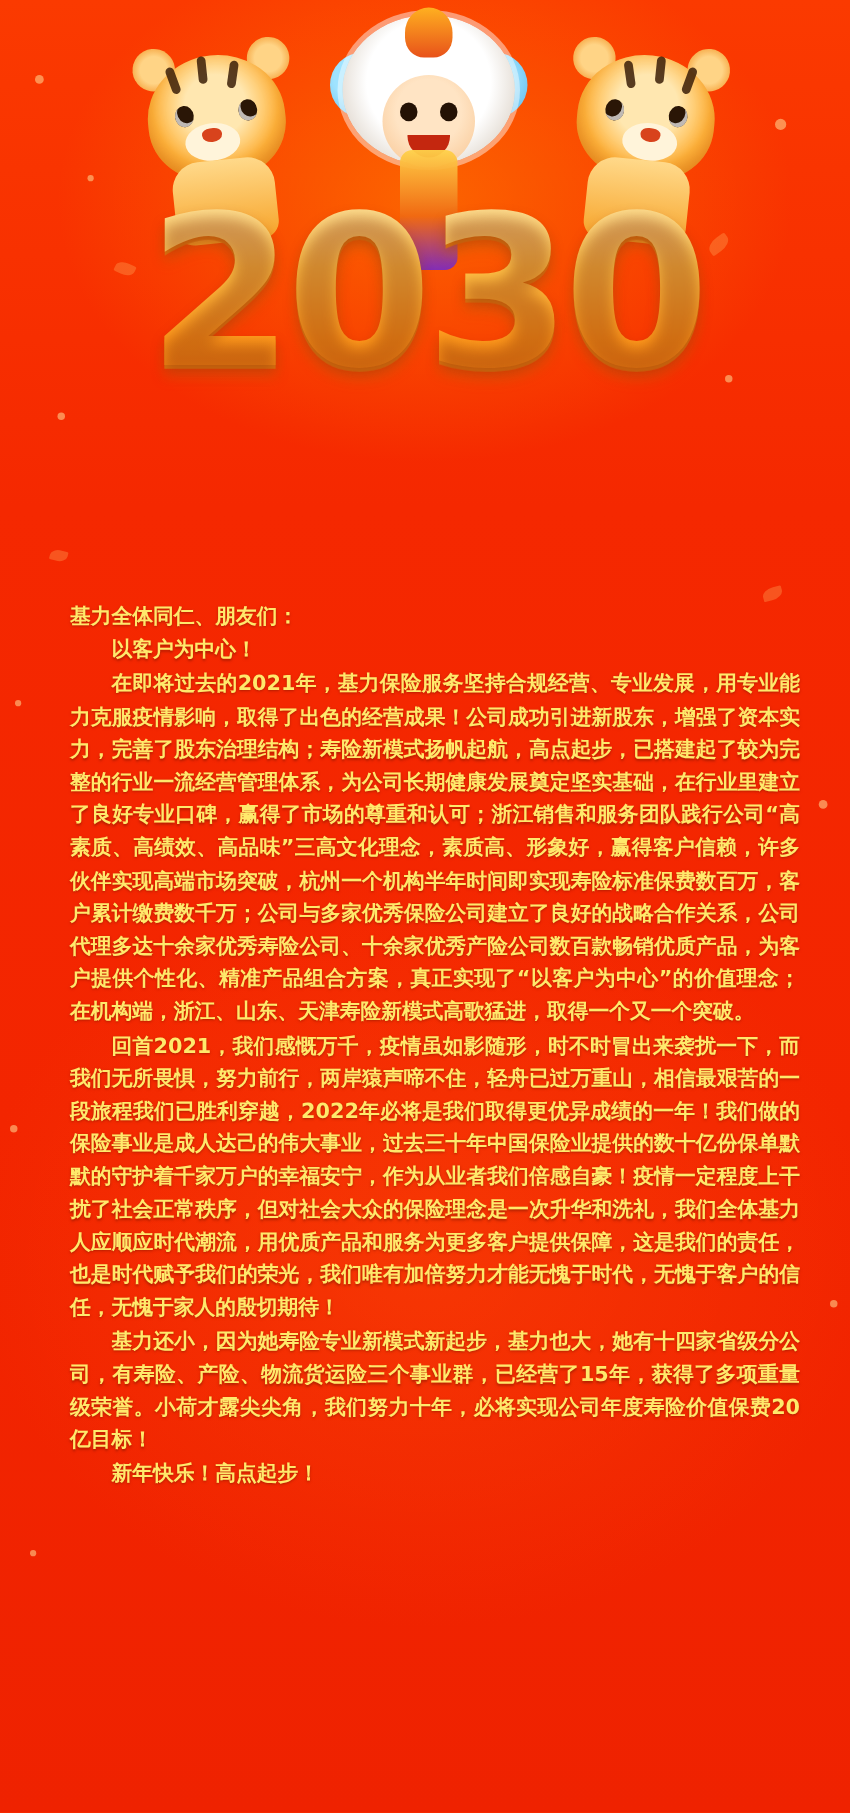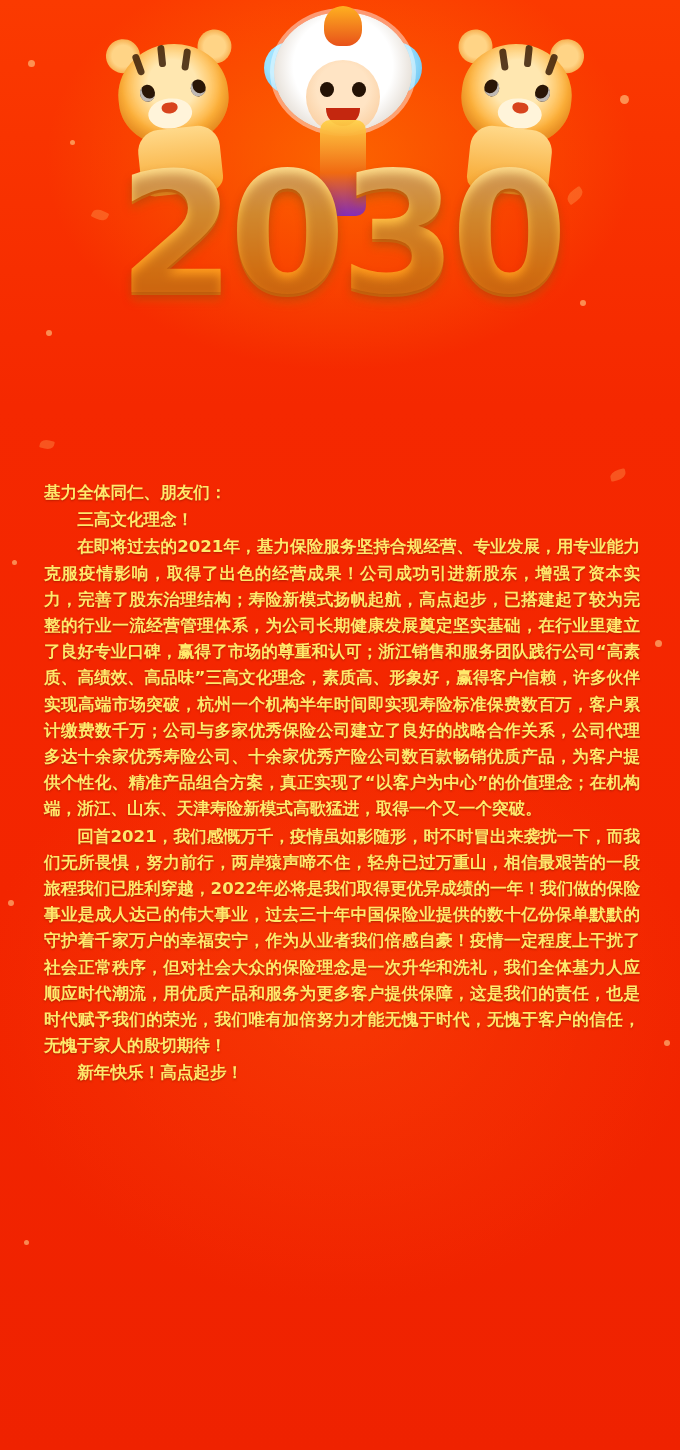--- a/index.html
+++ b/index.html
@@ -243,20 +243,21 @@
   
   .letter {
     position: relative;
     padding: 10px 40px 0 44px;
     color: #ffe96b;
     font-size: 16.6px;
     line-height: 1.58;
     font-weight: 700;
     text-shadow: 0 1px 2px rgba(120,20,0,.55);
     font-family: "DejaVu Sans", "Liberation Sans", sans-serif;
+    margin-left: 12px;
   }
   .letter p {
     margin: 0 0 1px 0;
     text-align: justify;
     text-justify: inter-ideograph;
   }
   .letter p.indent { text-indent: 2em; }
   .sign {
     margin-top: 16px;
     text-align: right;
@@ -331,19 +332,20 @@
         <div class="nose"></div>
         <div class="body"></div>
       </div>
     </div>
 
     <div class="year">2030</div>
   </div>
 
   <div class="letter">
     <p>基力全体同仁、朋友们：</p>
-    <p class="indent">三高文化理念！</p>
+    <p class="indent">以客户为中心！</p>
     <p class="indent">在即将过去的2021年，基力保险服务坚持合规经营、专业发展，用专业能力克服疫情影响，取得了出色的经营成果！公司成功引进新股东，增强了资本实力，完善了股东治理结构；寿险新模式扬帆起航，高点起步，已搭建起了较为完整的行业一流经营管理体系，为公司长期健康发展奠定坚实基础，在行业里建立了良好专业口碑，赢得了市场的尊重和认可；浙江销售和服务团队践行公司“高素质、高绩效、高品味”三高文化理念，素质高、形象好，赢得客户信赖，许多伙伴实现高端市场突破，杭州一个机构半年时间即实现寿险标准保费数百万，客户累计缴费数千万；公司与多家优秀保险公司建立了良好的战略合作关系，公司代理多达十余家优秀寿险公司、十余家优秀产险公司数百款畅销优质产品，为客户提供个性化、精准产品组合方案，真正实现了“以客户为中心”的价值理念；在机构端，浙江、山东、天津寿险新模式高歌猛进，取得一个又一个突破。</p>
     <p class="indent">回首2021，我们感慨万千，疫情虽如影随形，时不时冒出来袭扰一下，而我们无所畏惧，努力前行，两岸猿声啼不住，轻舟已过万重山，相信最艰苦的一段旅程我们已胜利穿越，2022年必将是我们取得更优异成绩的一年！我们做的保险事业是成人达己的伟大事业，过去三十年中国保险业提供的数十亿份保单默默的守护着千家万户的幸福安宁，作为从业者我们倍感自豪！疫情一定程度上干扰了社会正常秩序，但对社会大众的保险理念是一次升华和洗礼，我们全体基力人应顺应时代潮流，用优质产品和服务为更多客户提供保障，这是我们的责任，也是时代赋予我们的荣光，我们唯有加倍努力才能无愧于时代，无愧于客户的信任，无愧于家人的殷切期待！</p>
+    <p class="indent">基力还小，因为她寿险专业新模式新起步，基力也大，她有十四家省级分公司，有寿险、产险、物流货运险三个事业群，已经营了15年，获得了多项重量级荣誉。小荷才露尖尖角，我们努力十年，必将实现公司年度寿险价值保费20亿目标！</p>
     <p class="indent">新年快乐！高点起步！</p>
   </div>
 
 </div>
 
 </body></html>

